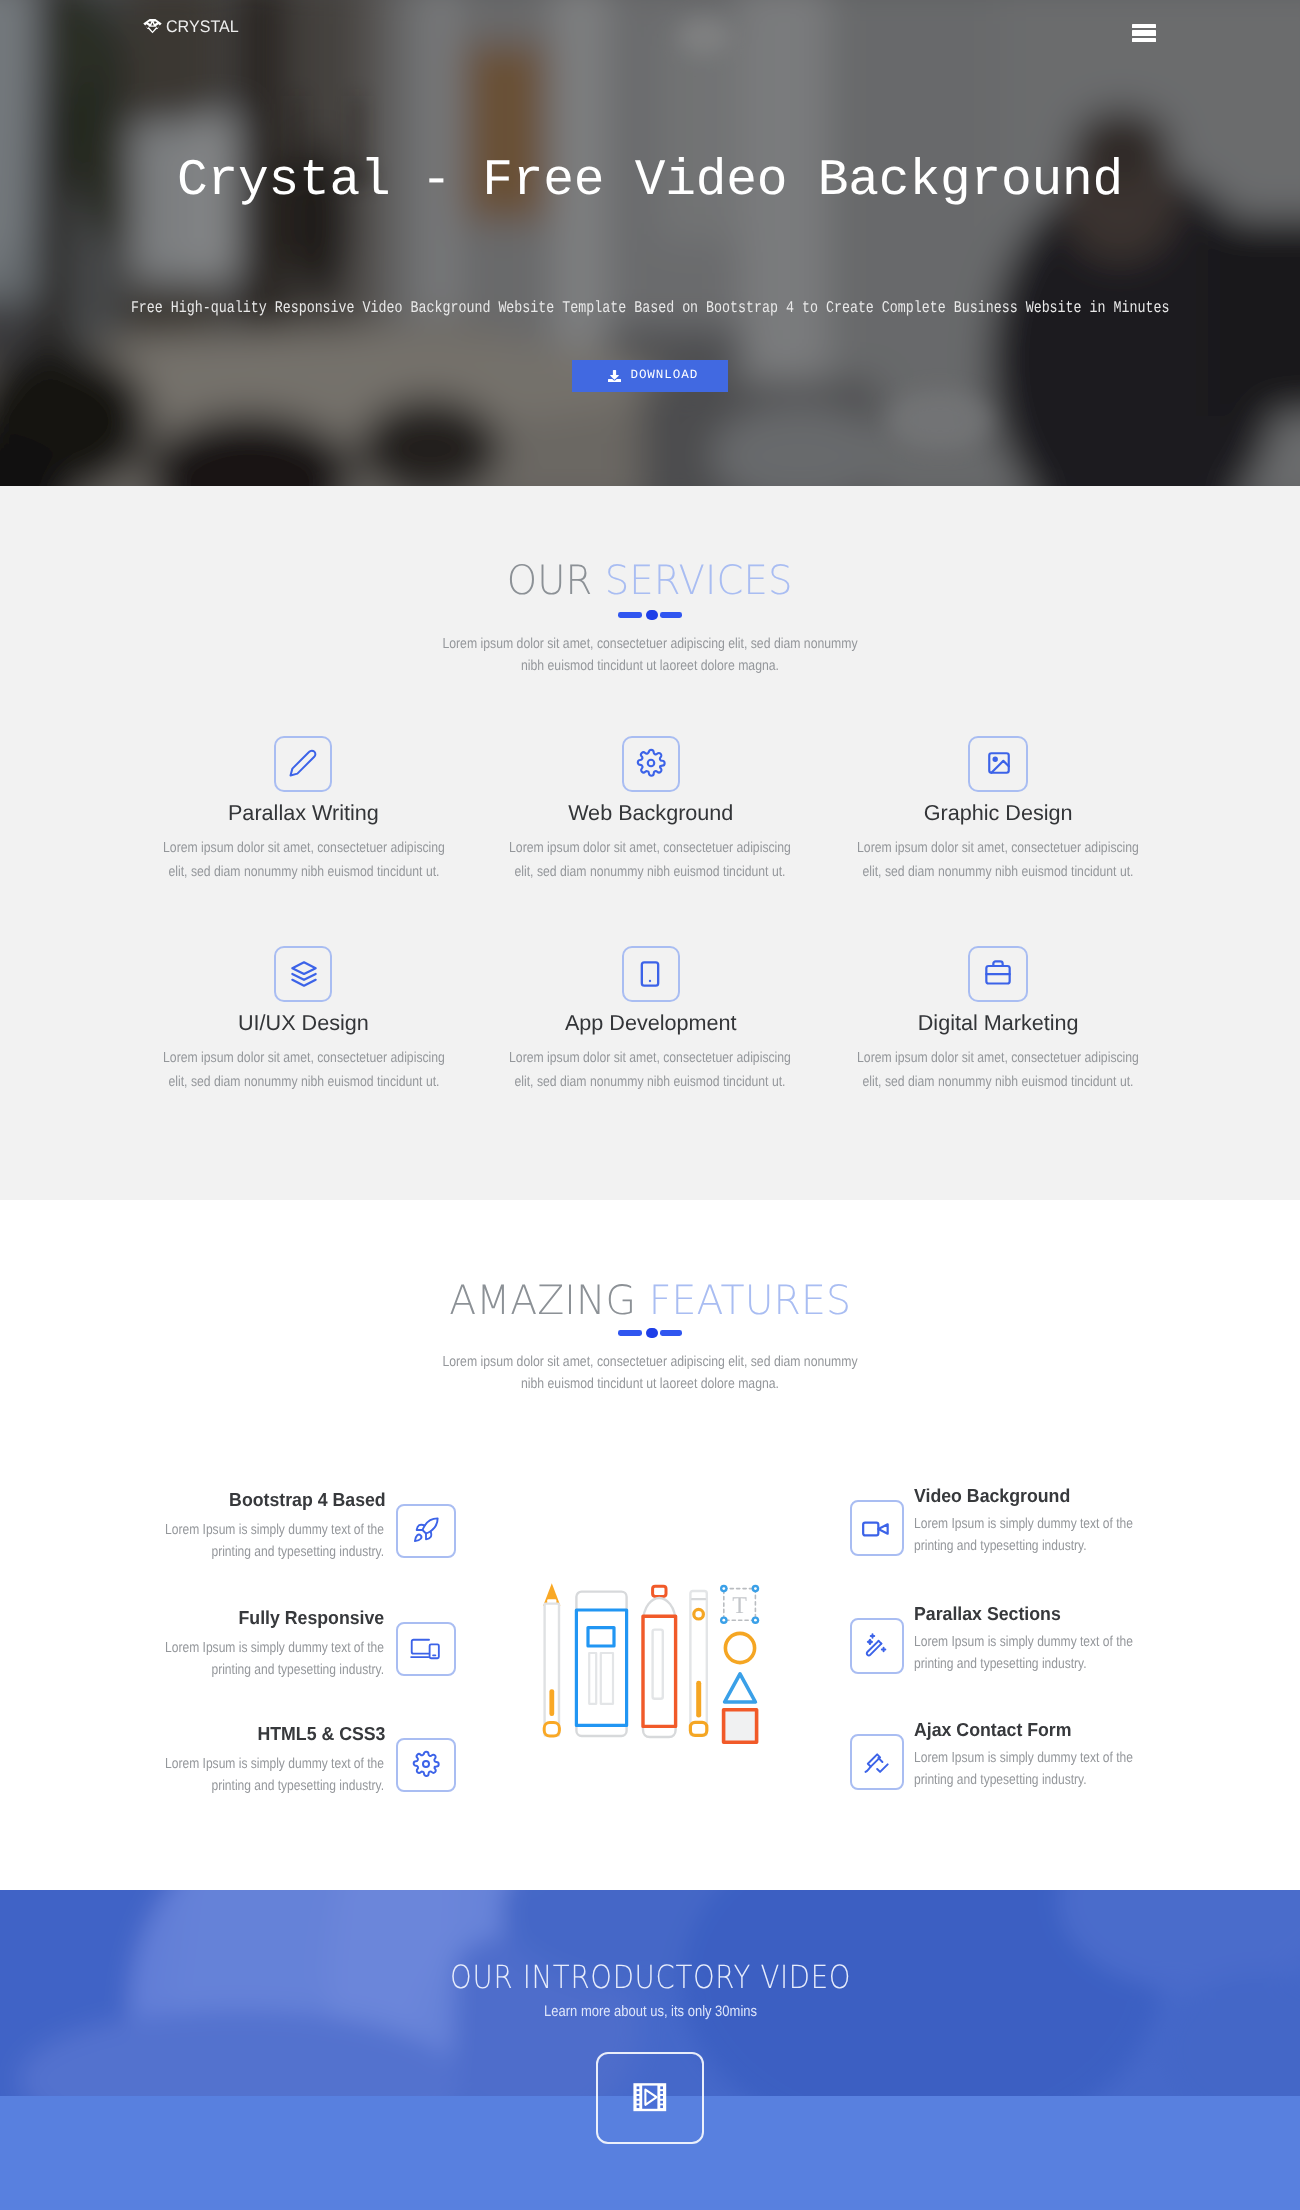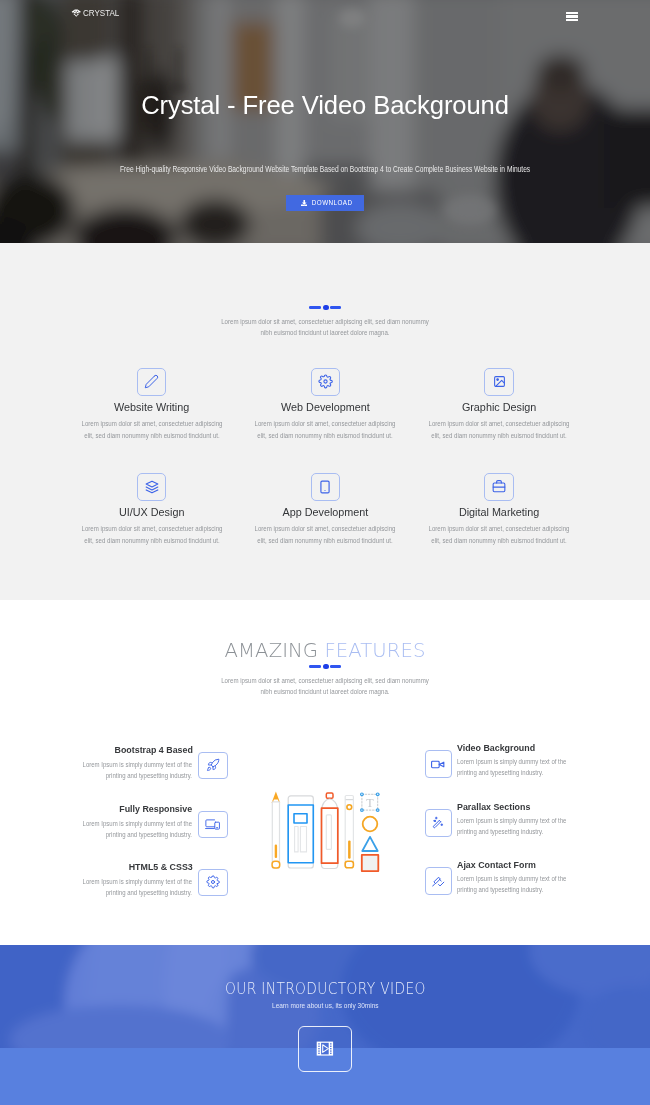--- a/index.html
+++ b/index.html
@@ -14,21 +14,21 @@
   .navbar{position:absolute;top:0;left:0;width:638px;height:30px;z-index:5;
           display:flex;align-items:center;}
   .brand{display:flex;align-items:center;gap:2.2px;position:absolute;left:71px;top:8.5px;}
   .brand-icon{display:block;width:10px;height:8px;}
   .brand-icon svg{display:block;}
   .brand-text{color:#ededed;font-size:8.4px;letter-spacing:0px;font-weight:400;line-height:8.5px;
               display:inline-block;transform:scaleX(0.96);transform-origin:left center;}
   .hamburger{position:absolute;left:566px;top:11.7px;width:12px;height:9.5px;display:flex;
              flex-direction:column;justify-content:space-between;cursor:pointer;}
   .hamburger span{display:block;height:2.3px;width:12px;background:#fff;border-radius:0.3px;}
-  .hero-content{position:absolute;left:0;top:16px;width:650px;height:243px;z-index:4;}
+  .hero-content{position:absolute;left:0;top:1px;width:650px;height:243px;z-index:4;font-family:Liberation Mono, monospace;}
   .hero-title{color:#fff;font-size:25.6px;line-height:31.7px;font-weight:400;text-align:center;
               letter-spacing:-0.1px;margin:0;position:absolute;top:73.8px;left:0;width:650px;}
   .hero-sub{color:#e9e9e9;font-size:8.2px;line-height:11px;text-align:center;margin:0;
             letter-spacing:0px;position:absolute;top:148.2px;left:0;width:650px;
             transform:scaleX(0.813);transform-origin:325.5px 50%;white-space:nowrap;}
   .btn-download{position:absolute;top:178.6px;left:285.8px;width:78.7px;height:16.8px;
                 background:#4169e1;color:#fff;font-size:6.3px;letter-spacing:0.45px;
                 box-sizing:border-box;display:flex;align-items:center;justify-content:center;
                 gap:4.5px;border:0;cursor:pointer;font-family:inherit;padding:0 0 0 3px;}
   .btn-download svg{display:block;}
@@ -199,45 +199,48 @@
           <svg width="6.5" height="6.5" viewBox="0 0 512 512" fill="#ffffff">
               <path d="M216 0h80c13.3 0 24 10.7 24 24v168h87.7c17.8 0 26.7 21.5 14.1 34.1L269.7 378.3c-7.5 7.5-19.8 7.5-27.3 0L90.1 226.1c-12.6-12.6-3.7-34.1 14.1-34.1H192V24c0-13.3 10.7-24 24-24zm296 376v112c0 13.3-10.7 24-24 24H24c-13.3 0-24-10.7-24-24V376c0-13.3 10.7-24 24-24h146.7l49 49c20.1 20.1 52.5 20.1 72.6 0l49-49H488c13.3 0 24 10.7 24 24z"></path>
             </svg>
         </span>
         <span>DOWNLOAD</span>
       </button>
     </div>
   </section>
 
   <section class="services">
+    <h2 class="sec-title" id="svc-title" style="position:absolute;top:36.5px;left:0;width:650px;">
+      <span class="inner"><span class="t1">OUR </span><span class="t2">SERVICES</span></span>
+    </h2>
     <div class="divider" style="position:absolute;top:61.9px;left:309.2px;">
       <span class="bar l"></span>
       <span class="dot"></span>
       <span class="bar r"></span>
     </div>
     <p class="sec-desc" style="position:absolute;top:72.5px;left:200px;width:250px;"><span class="inner">Lorem ipsum dolor sit amet, consectetuer adipiscing elit, sed diam nonummy nibh euismod tincidunt ut laoreet dolore magna.</span></p>
 
     <div class="svc-grid">
       <div class="svc" style="left:58.7px;top:124.8px;">
         <div class="svc-icon">
           <svg width="15" height="15" viewBox="0 0 24 24" fill="none" stroke="#3c63e8" stroke-width="1.6" stroke-linecap="round" stroke-linejoin="round">
               <path d="M17 3a2.83 2.83 0 1 1 4 4L7.5 20.5 2 22l1.5-5.5L17 3z"></path>
             </svg>
         </div>
-        <div class="svc-title">Website Writing</div>
+        <div class="svc-title">Parallax Writing</div>
         <div class="svc-text"><span class="inner">Lorem ipsum dolor sit amet, consectetuer adipiscing elit, sed diam nonummy nibh euismod tincidunt ut.</span></div>
       </div>
       <div class="svc" style="left:232.4px;top:124.8px;">
         <div class="svc-icon">
           <svg width="15" height="15" viewBox="0 0 24 24" fill="none" stroke="#3c63e8" stroke-width="1.7" stroke-linecap="round" stroke-linejoin="round">
               <circle cx="12" cy="12" r="2.6"></circle>
               <path d="M19.4 14.4a1.6 1.6 0 0 0 .32 1.77l.06.06a1.95 1.95 0 1 1-2.76 2.76l-.06-.06a1.6 1.6 0 0 0-1.77-.32 1.6 1.6 0 0 0-.97 1.47v.17a1.95 1.95 0 1 1-3.9 0v-.09a1.6 1.6 0 0 0-1.05-1.47 1.6 1.6 0 0 0-1.77.32l-.06.06a1.95 1.95 0 1 1-2.76-2.76l.06-.06a1.6 1.6 0 0 0 .32-1.77 1.6 1.6 0 0 0-1.47-.97H3.4a1.95 1.95 0 1 1 0-3.9h.09a1.6 1.6 0 0 0 1.47-1.05 1.6 1.6 0 0 0-.32-1.77l-.06-.06a1.95 1.95 0 1 1 2.76-2.76l.06.06a1.6 1.6 0 0 0 1.77.32h.08a1.6 1.6 0 0 0 .97-1.47V3.4a1.95 1.95 0 1 1 3.9 0v.09a1.6 1.6 0 0 0 .97 1.47 1.6 1.6 0 0 0 1.77-.32l.06-.06a1.95 1.95 0 1 1 2.76 2.76l-.06.06a1.6 1.6 0 0 0-.32 1.77v.08a1.6 1.6 0 0 0 1.47.97h.17a1.95 1.95 0 1 1 0 3.9h-.09a1.6 1.6 0 0 0-1.47.97z"></path>
             </svg>
         </div>
-        <div class="svc-title">Web Development</div>
+        <div class="svc-title">Web Background</div>
         <div class="svc-text"><span class="inner">Lorem ipsum dolor sit amet, consectetuer adipiscing elit, sed diam nonummy nibh euismod tincidunt ut.</span></div>
       </div>
       <div class="svc" style="left:406.1px;top:124.8px;">
         <div class="svc-icon">
           <svg width="13" height="13" viewBox="0 0 24 24" fill="none" stroke="#3c63e8" stroke-width="2" stroke-linecap="round" stroke-linejoin="round">
               <rect x="3" y="3" width="18" height="18" rx="2"></rect>
               <circle cx="8.5" cy="8.5" r="1.5" fill="#3c63e8"></circle>
               <path d="M21 15l-5-5L5 21"></path>
             </svg>
         </div>

